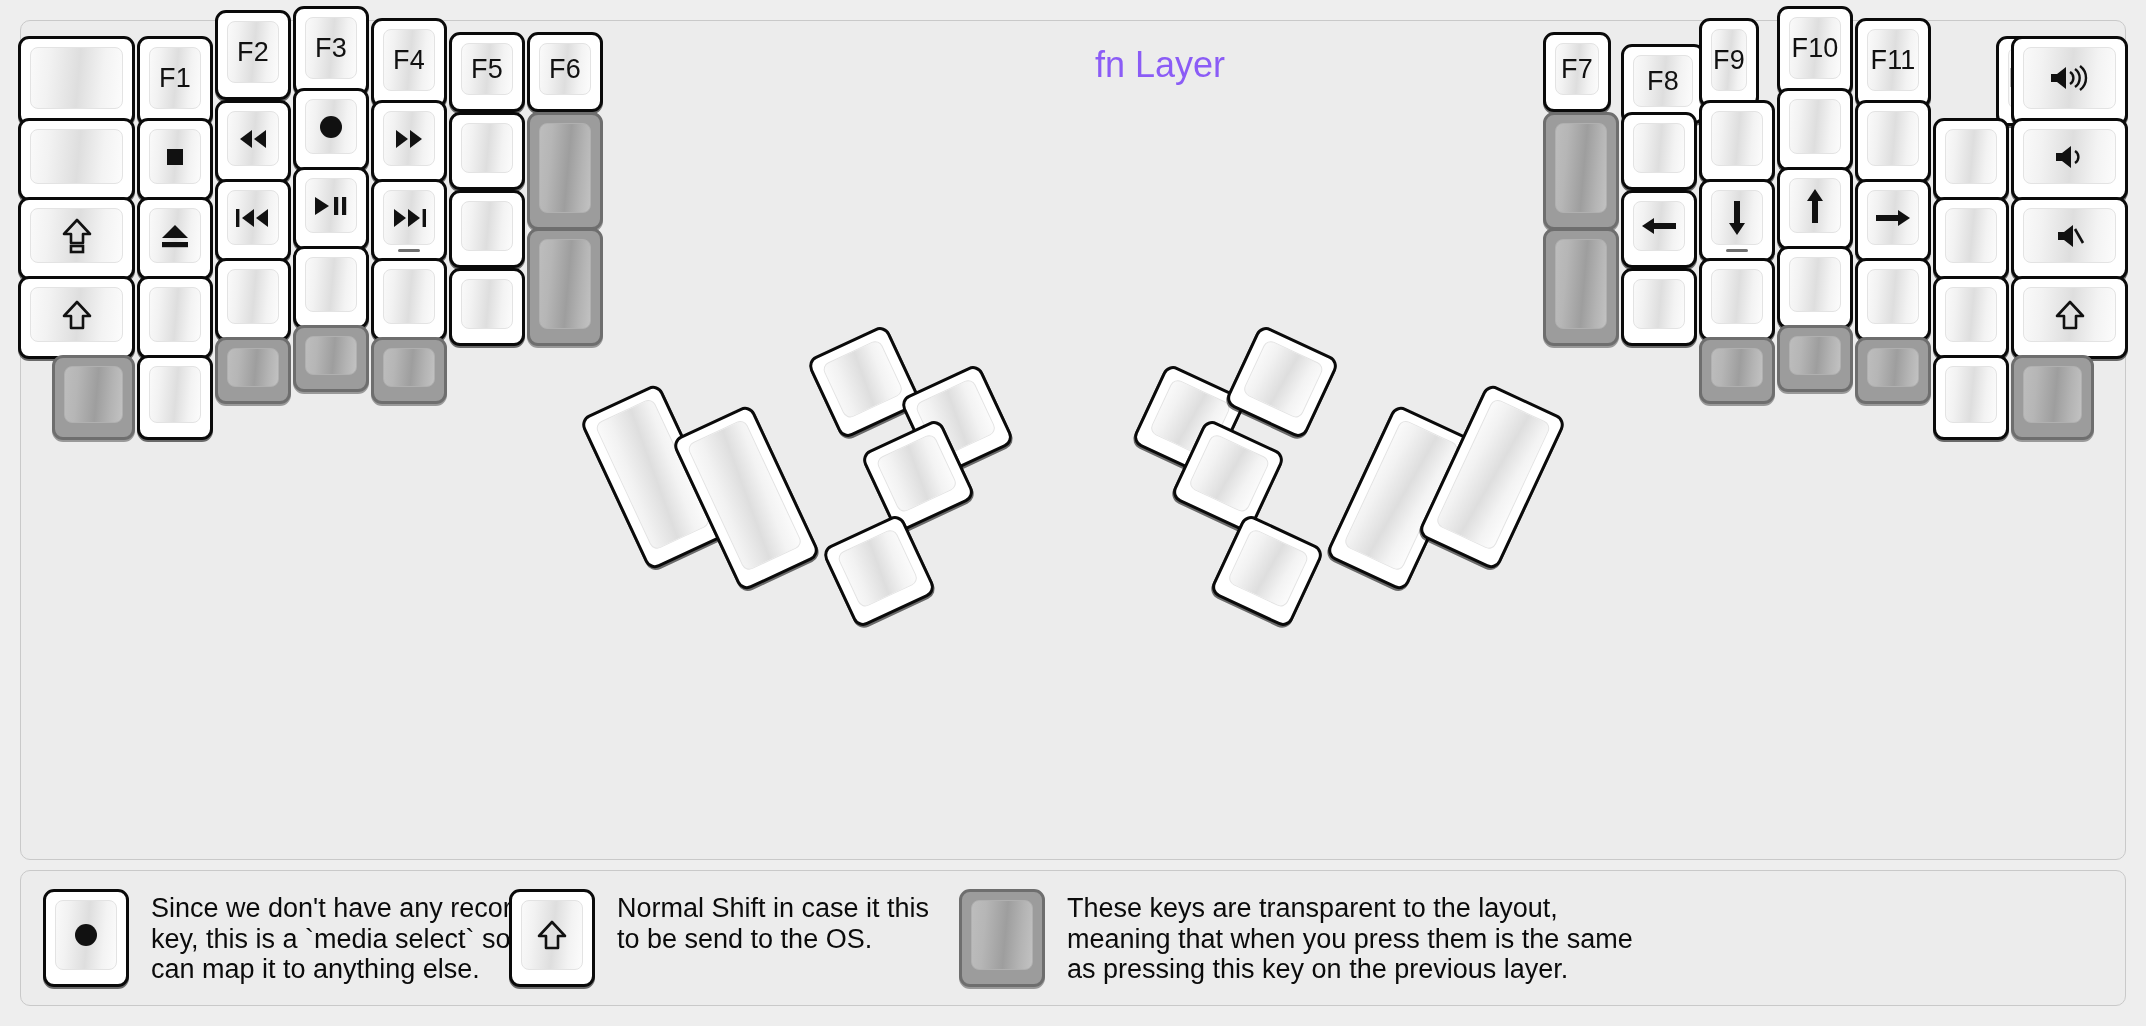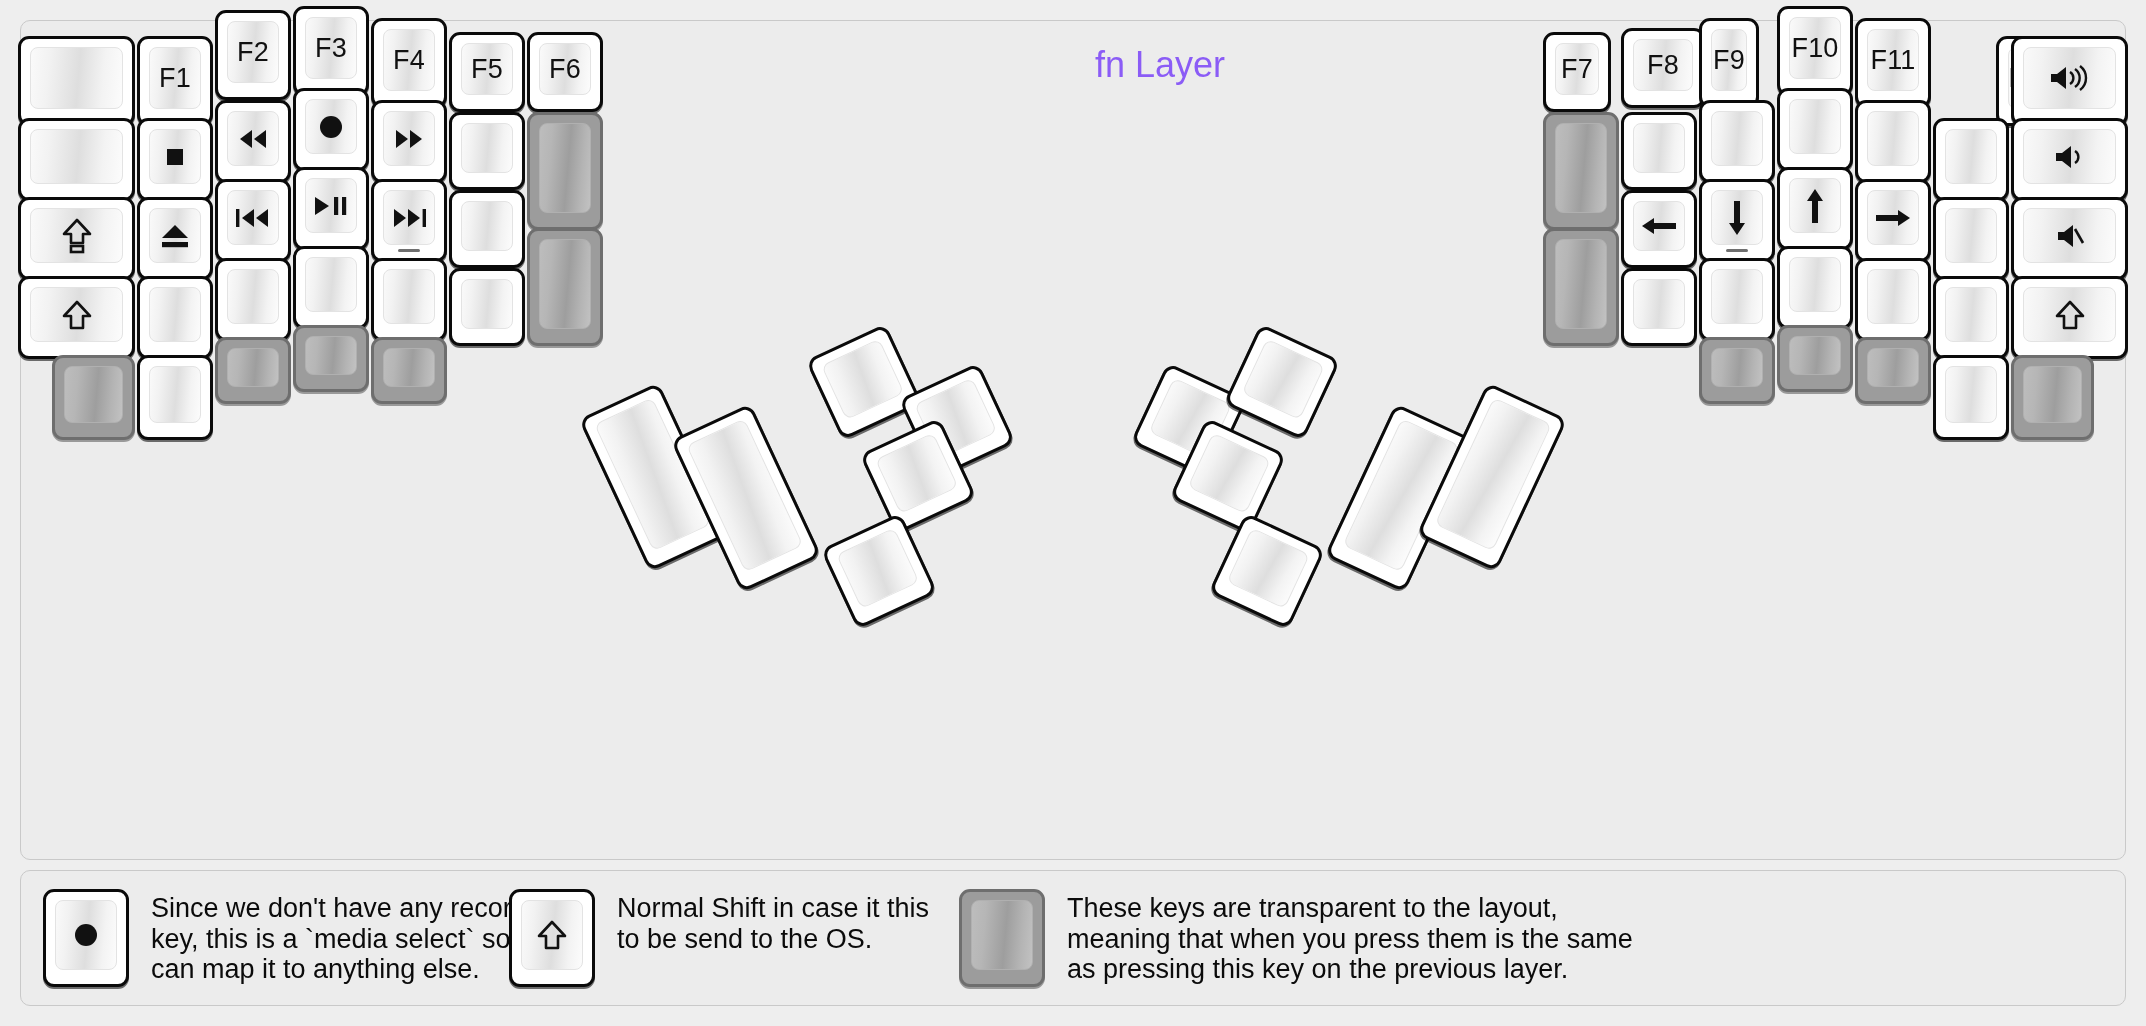--- a/index.html
+++ b/index.html
@@ -255,21 +255,21 @@
       <div class="key trans" style="left: 371px; top: 337px; width: 76px; height: 67px;">
         <div class="top"></div>
       </div>
     </div>
   <div id="right-matrix-layer">
       <div class="key" style="left: 1543px; top: 32px; width: 68px; height: 80px;">
         <div class="top">
           <span>F7</span>
         </div>
       </div>
-      <div class="key" style="left: 1621px; top: 28px; width: 84px; height: 80px; text-decoration: underline;">
+      <div class="key" style="left: 1621px; top: 44px; width: 84px; height: 80px; text-decoration: underline;">
         <div class="top">
           <span>F8</span>
         </div>
       </div>
       <div class="key" style="left: 1699px; top: 18px; width: 60px; height: 90px;">
         <div class="top">
           <span>F9</span>
         </div>
       </div>
       <div class="key" style="left: 1777px; top: 6px; width: 76px; height: 90px;">

